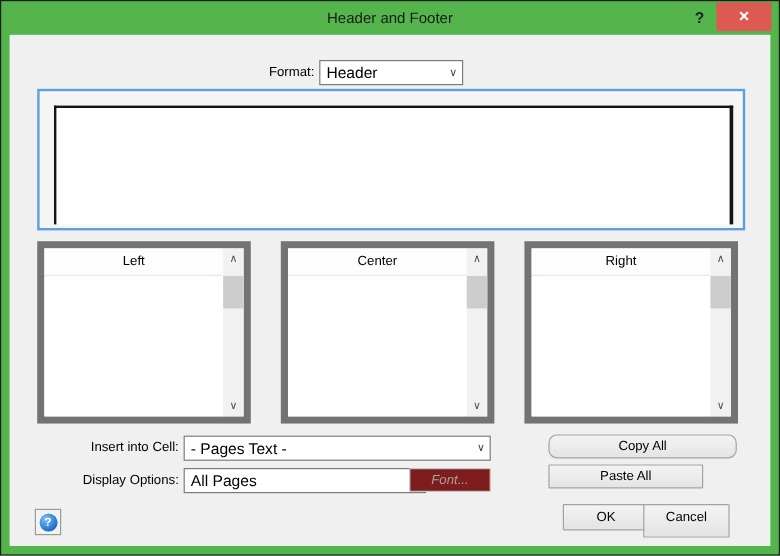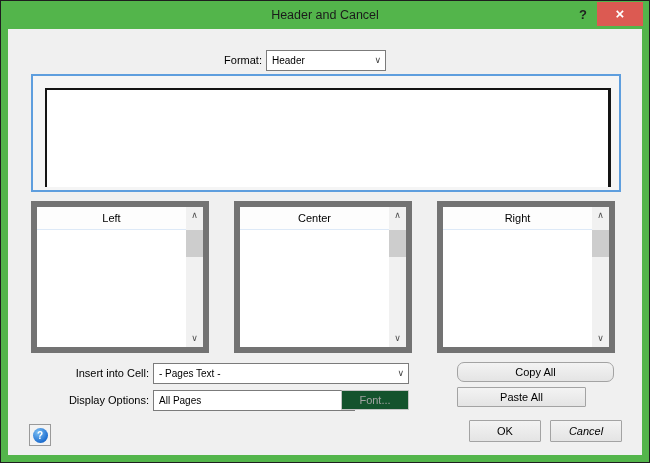--- a/index.html
+++ b/index.html
@@ -33,21 +33,21 @@
   }
   .client{
     position:absolute;left:7px;right:7px;top:28px;bottom:7px;
     background:var(--client-bg);font-size:11px;color:#000;
   }
   .label{position:absolute;height:21px;line-height:21px;text-align:right;font-size:11px;color:#000;white-space:nowrap;}
   .combo{
     position:absolute;height:21px;background:#fff;border:1px solid #7b7b7b;
   }
   .combo .combo-val{
-    position:absolute;left:5px;top:0;line-height:19px;font-size:10px;white-space:nowrap;
+    position:absolute;left:5px;top:0;line-height:19px;font-size:13px;white-space:nowrap;
   }
   .combo .combo-arrow{
     position:absolute;right:4px;top:0;line-height:19px;font-size:9px;color:#404040;
   }
   .preview{
     position:absolute;left:23px;top:45px;width:590px;height:118px;
     border:2px solid var(--preview-border-blue);background:#f5f5f5;overflow:hidden;
   }
   .page{
     position:absolute;left:12px;right:8px;top:12px;bottom:3px;
@@ -72,44 +72,44 @@
   }
   .sb-btn.up{top:0;}
   .sb-btn.down{bottom:0;}
   .sb-thumb{position:absolute;left:0;top:23px;width:17px;height:27px;background:#cdcdcd;}
   .btn{
     position:absolute;height:20px;line-height:18px;text-align:center;
     background:linear-gradient(#f3f3f3,#e4e4e4);border:1px solid #a3a3a3;
     border-radius:1px;font-size:11px;color:#000;cursor:default;
   }
   .btn.disabled{
-    background:#14532d;border-color:#c4c4c4;color:#a3a3a3;
+    background:#7f1d1d;border-color:#c4c4c4;color:#a3a3a3;font-style:italic;
   }
   .btn-copy{left:449px;top:333px;width:157px;border-radius:7px;}
   .btn-paste{left:449px;top:358px;width:129px;}
   .btn-font{left:333px;top:361px;width:68px;}
   .btn-ok{left:461px;top:391px;width:72px;height:22px;line-height:20px;}
-  .btn-cancel{left:542px;top:391px;width:72px;height:22px;line-height:20px;font-style:italic;}
+  .btn-cancel{left:528px;top:391px;width:72px;height:28px;line-height:20px;}
   .help-btn{
     position:absolute;left:21px;top:395px;width:22px;height:22px;
     background:#f3f3f3;border:1px solid #9a9a9a;
   }
   .help-circle{
     position:absolute;left:2.5px;top:2.5px;width:15px;height:15px;border-radius:50%;
     background:radial-gradient(circle at 35% 30%,#7cc0f4,#1f6fd0 70%,#1556a8);
     color:#fff;font-size:10px;font-weight:bold;text-align:center;line-height:15px;
   }
 </style>
 </head>
 <body>
 
 <div class="window">
 
   <div class="titlebar">
-    <span class="title">Header and Cancel</span>
+    <span class="title">Header and Footer</span>
     <span class="tb-help">?</span>
     <div class="tb-close">
       <span>×</span>
     </div>
   </div>
 
   <div class="client">
 
     <div class="label" style="left:190px;top:21px;width:64px;">Format:</div>
     <div class="combo" style="left:258px;top:21px;width:120px;">

